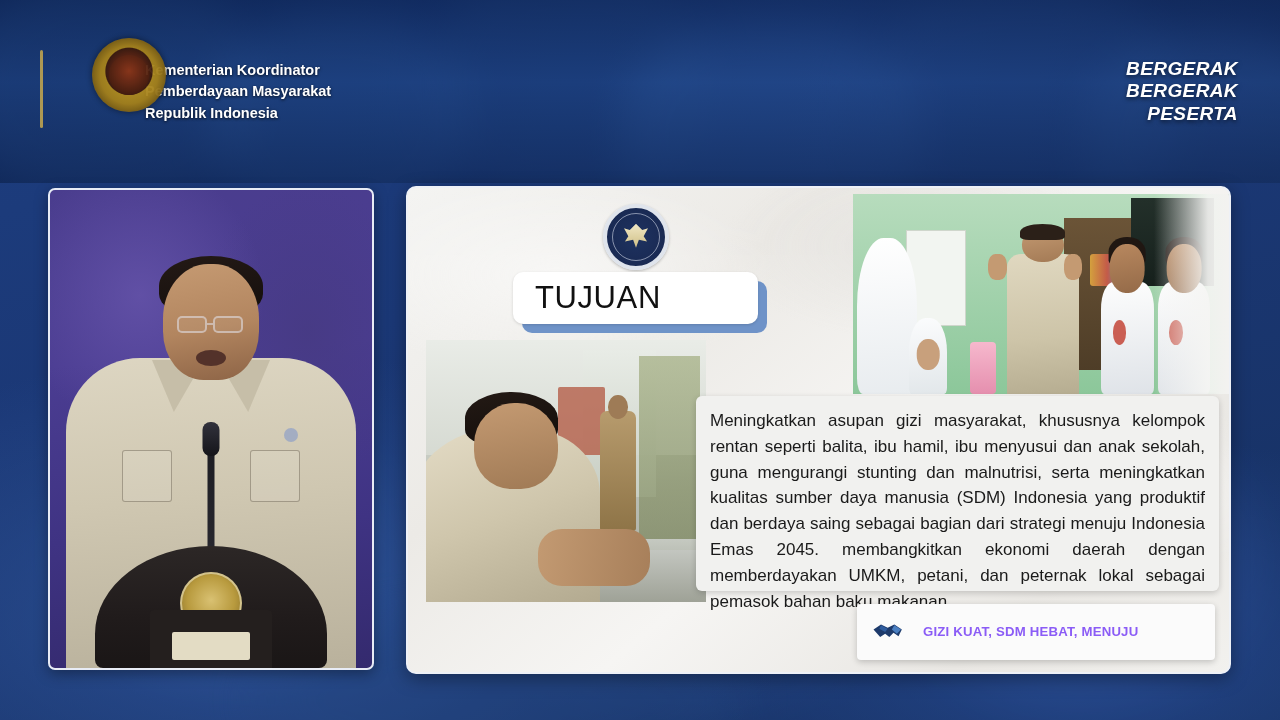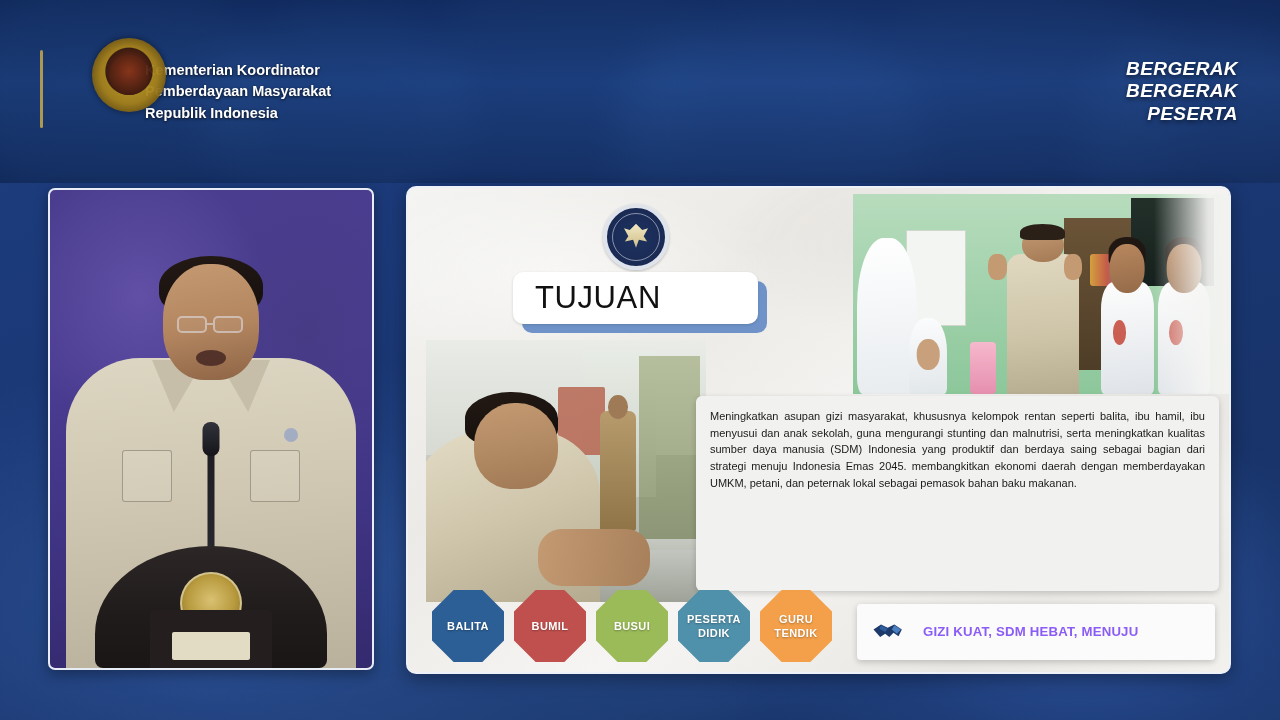--- a/index.html
+++ b/index.html
@@ -379,21 +379,21 @@
   
   #text-panel {
     position:absolute; left:288px; top:208px; width:523px; height:195px;
     background:#f1f1ef;
     border-radius:6px;
     box-shadow:0 2px 6px rgba(0,0,0,.18);
     padding:12px 14px 10px 14px;
     z-index:6;
   }
   #text-panel p {
-    font-size:11px; line-height:1.52; color:#1a1a1a;
+    font-size:17px; line-height:1.52; color:#1a1a1a;
     text-align:justify; text-justify:inter-word;
     font-family:"Liberation Sans", sans-serif;
   }
 
   
   #badges {
     position:absolute; left:24px; bottom:10px; z-index:6;
     display:flex; gap:10px; align-items:flex-end;
   }
   .badge {
@@ -538,37 +538,20 @@
     <div class="pk-man-body"></div>
     <div class="pk-man-hair"></div>
     <div class="pk-man-head"></div>
     <div class="pk-arm"></div>
   </div>
 
   <div id="text-panel">
     <p>Meningkatkan asupan gizi masyarakat, khususnya kelompok rentan seperti balita, ibu hamil, ibu menyusui dan anak sekolah, guna mengurangi stunting dan malnutrisi, serta meningkatkan kualitas sumber daya manusia (SDM) Indonesia yang produktif dan berdaya saing sebagai bagian dari strategi menuju Indonesia Emas 2045. membangkitkan ekonomi daerah dengan memberdayakan UMKM, petani, dan peternak lokal sebagai pemasok bahan baku makanan.</p>
   </div>
 
-  <div id="badges">
-    <div class="badge" style="background: rgb(44, 95, 150);">
-      <span>BALITA</span>
-    </div>
-    <div class="badge" style="background: rgb(192, 80, 77);">
-      <span>BUMIL</span>
-    </div>
-    <div class="badge" style="background: rgb(155, 187, 89);">
-      <span>BUSUI</span>
-    </div>
-    <div class="badge" style="background: rgb(79, 144, 171);">
-      <span>PESERTA DIDIK</span>
-    </div>
-    <div class="badge" style="background: rgb(244, 160, 74);">
-      <span>GURU TENDIK</span>
-    </div>
-  </div>
 
   <div id="slogan-bar">
     <svg id="handshake-icon" viewBox="0 0 48 32">
       <path d="M3 13 L12 7 L20 11 L28 7 L37 13 L33 21 L27 17 L22 22 L17 18 L11 22 Z" fill="#1d3a6b"></path>
       <path d="M12 8 L20 12 L17 16 L10 12 Z" fill="#2f5d9e"></path>
       <path d="M28 8 L36 13 L31 18 L25 13 Z" fill="#4a7fc1"></path>
     </svg>
     <div id="slogan-text" style="color: #8b5cf6;">
       <div>GIZI KUAT, SDM HEBAT, MENUJU</div>
     </div>

